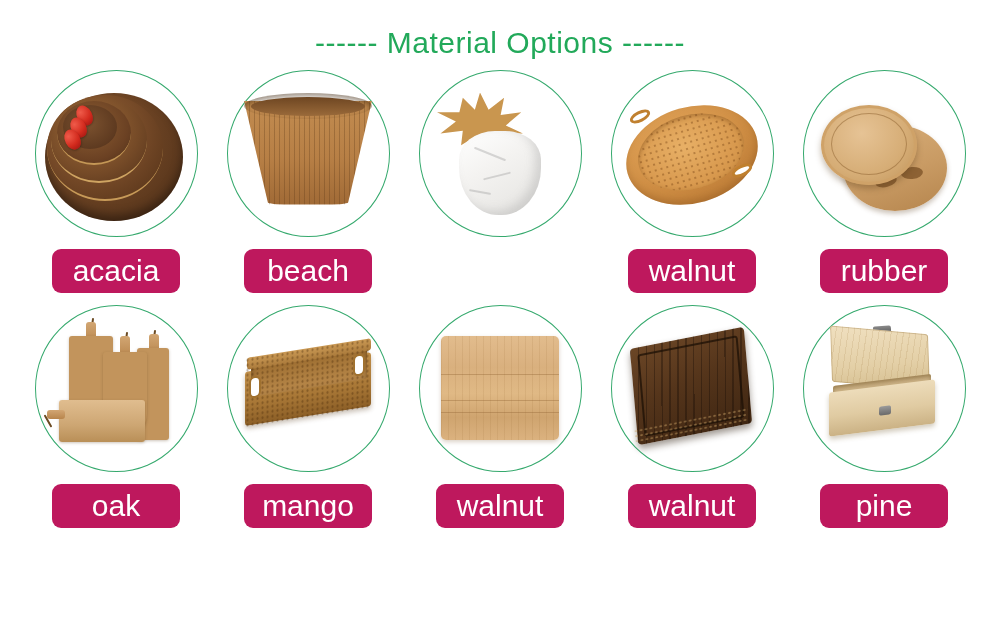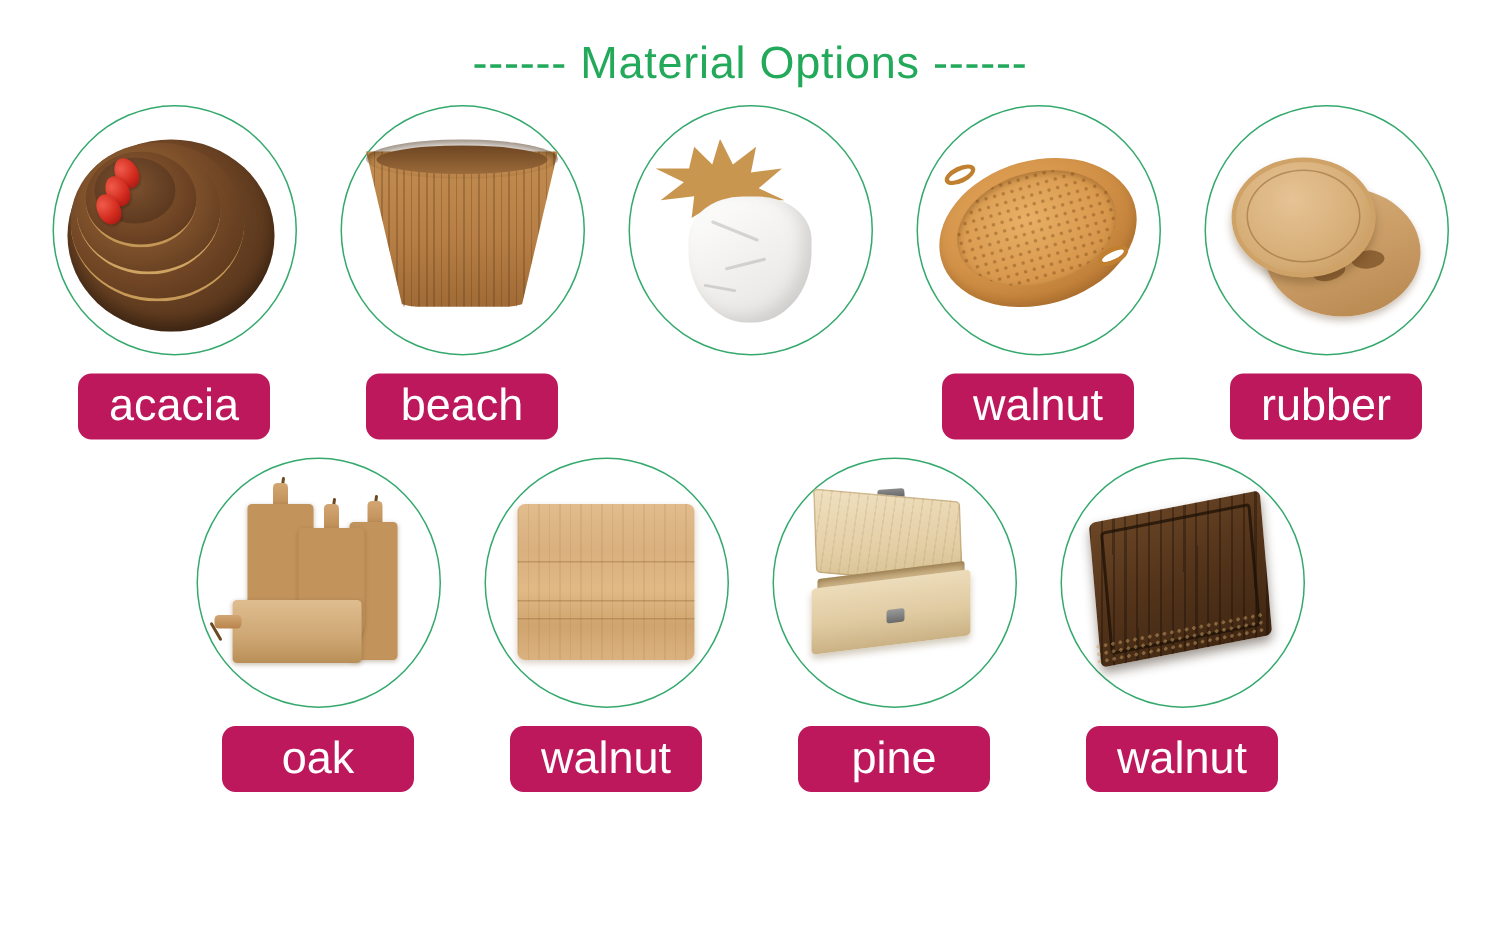--- a/index.html
+++ b/index.html
@@ -379,29 +379,58 @@
             <div class="ok-b ok-front"></div>
             <div class="ok-hand ok-h4"></div>
             <div class="ok-cord ok-c4"></div>
           </div>
         </div>
         <div class="pill">
           <span class="pill-text">oak</span>
         </div>
       </div>
 
+      <div class="cell">
+        <div class="oval">
+          <div class="art">
+            <div class="mg-out"></div>
+            <div class="mg-in"></div>
+            <div class="mg-rim"></div>
+            <div class="mg-speck"></div>
+            <div class="mg-hand mg-h1"></div>
+            <div class="mg-hand mg-h2"></div>
+          </div>
+        </div>
+        <div class="pill">
+          <span class="pill-text">mango</span>
+        </div>
+      </div>
 
       <div class="cell">
         <div class="oval">
           <div class="art">
             <div class="mp-board"></div>
             <div class="mp-grain"></div>
             <div class="mp-line mp-l1"></div>
             <div class="mp-line mp-l2"></div>
             <div class="mp-line mp-l3"></div>
+          </div>
+        </div>
+        <div class="pill">
+          <span class="pill-text">walnut</span>
+        </div>
+      </div>
+
+      <div class="cell">
+        <div class="oval">
+          <div class="art">
+            <div class="wn-board"></div>
+            <div class="wn-grain"></div>
+            <div class="wn-groove"></div>
+            <div class="wn-edge"></div>
           </div>
         </div>
         <div class="pill">
           <span class="pill-text">walnut</span>
         </div>
       </div>
 
       <div class="cell">
         <div class="oval">
           <div class="art">
@@ -411,30 +440,16 @@
             <div class="pn-open"></div>
             <div class="pn-body"></div>
             <div class="pn-lock"></div>
           </div>
         </div>
         <div class="pill">
           <span class="pill-text">pine</span>
         </div>
       </div>
 
-      <div class="cell">
-        <div class="oval">
-          <div class="art">
-            <div class="wn-board"></div>
-            <div class="wn-grain"></div>
-            <div class="wn-groove"></div>
-            <div class="wn-edge"></div>
-          </div>
-        </div>
-        <div class="pill">
-          <span class="pill-text">walnut</span>
-        </div>
-      </div>
-
     </div>
 
   </div>
 </div>
 
 </body></html>

